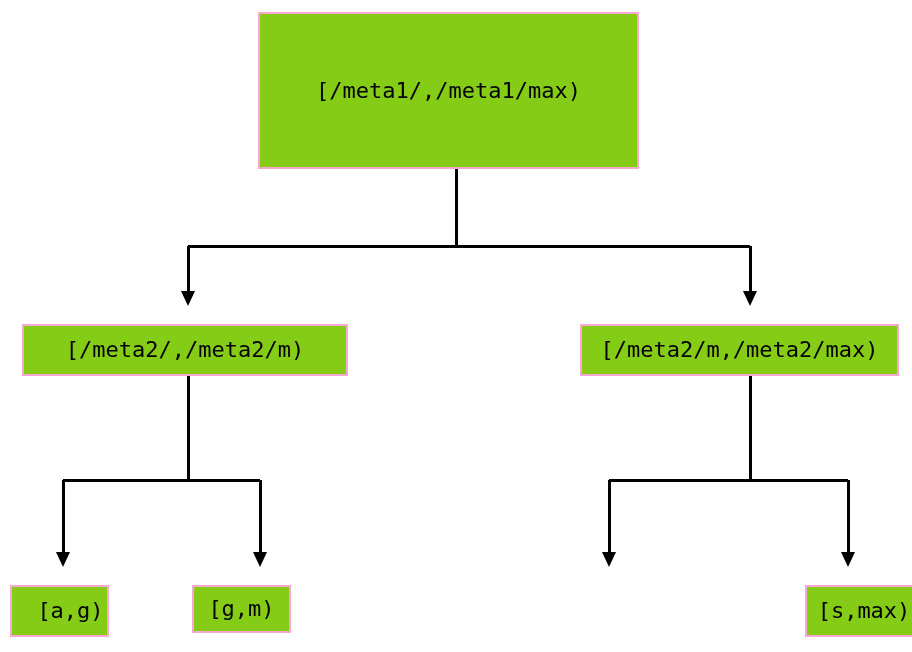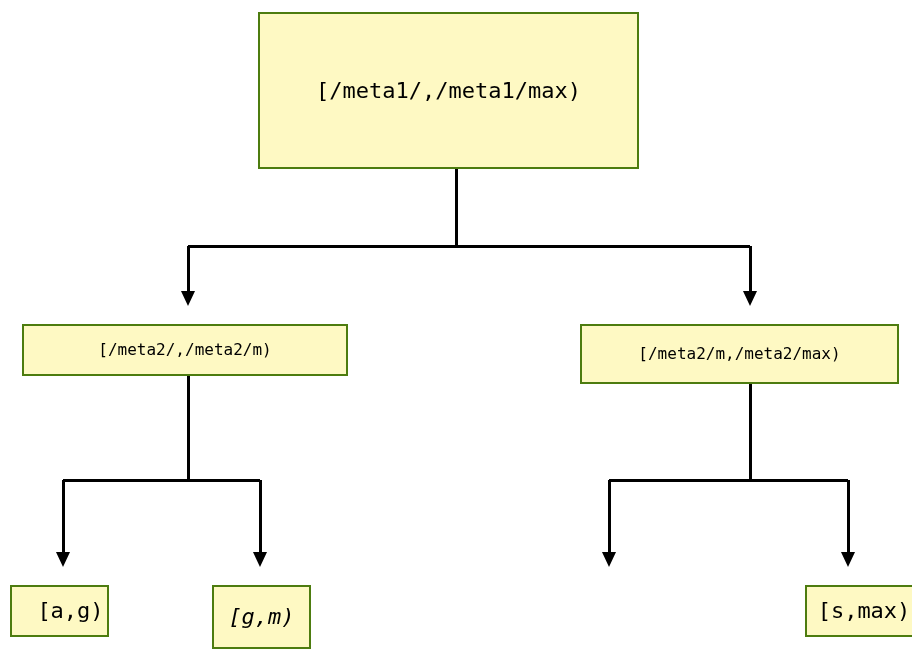--- a/index.html
+++ b/index.html
@@ -18,35 +18,35 @@
   #edge-layer {
     position: absolute;
     left: 0;
     top: 0;
     width: 912px;
     height: 652px;
   }
   .node {
     position: absolute;
     box-sizing: border-box;
-    border: 2px solid #4d7c0f;
-    background: #fef9c3;
+    border: 2px solid #f9a8d4;
+    background: #84cc16;
     display: flex;
     align-items: center;
     justify-content: center;
     color: #000000;
     white-space: pre;
   }
   .node-label {
     display: block;
     line-height: 1;
     letter-spacing: 0px;
   }
   .node.root .node-label { font-size: 22px; }
-  .node.mid  .node-label { font-size: 16px; }
+  .node.mid  .node-label { font-size: 22px; }
   .node.leaf .node-label { font-size: 22px; }
 </style>
 </head>
 <body>
 
 <div id="canvas">
 
   <svg id="edge-layer" viewBox="0 0 912 652" width="912" height="652" aria-hidden="true">
     <g stroke="#000000" stroke-width="3" fill="none" shape-rendering="crispEdges">
 
@@ -79,29 +79,29 @@
   </svg>
 
   <div class="node root" style="left:258px; top:12px; width:381px; height:157px;">
     <span class="node-label">[/meta1/,/meta1/max)</span>
   </div>
 
   <div class="node mid" style="left:22px; top:324px; width:326px; height:52px;">
     <span class="node-label">[/meta2/,/meta2/m)</span>
   </div>
 
-  <div class="node mid" style="left:580px; top:324px; width:319px; height:60px;">
+  <div class="node mid" style="left:580px; top:324px; width:319px; height:52px;">
     <span class="node-label">[/meta2/m,/meta2/max)</span>
   </div>
 
   <div class="node leaf" style="left:10px; top:585px; width:99px; height:52px;padding-left:22px;">
     <span class="node-label">[a,g)</span>
   </div>
 
-  <div class="node leaf" style="left:212px; top:585px; width:99px; height:64px;font-style:italic;">
+  <div class="node leaf" style="left:192px; top:585px; width:99px; height:48px;">
     <span class="node-label">[g,m)</span>
   </div>
 
 
   <div class="node leaf" style="left:777px; top:585px; width:118px; height:52px;margin-left:28px;">
     <span class="node-label">[s,max)</span>
   </div>
 
 </div>
 

